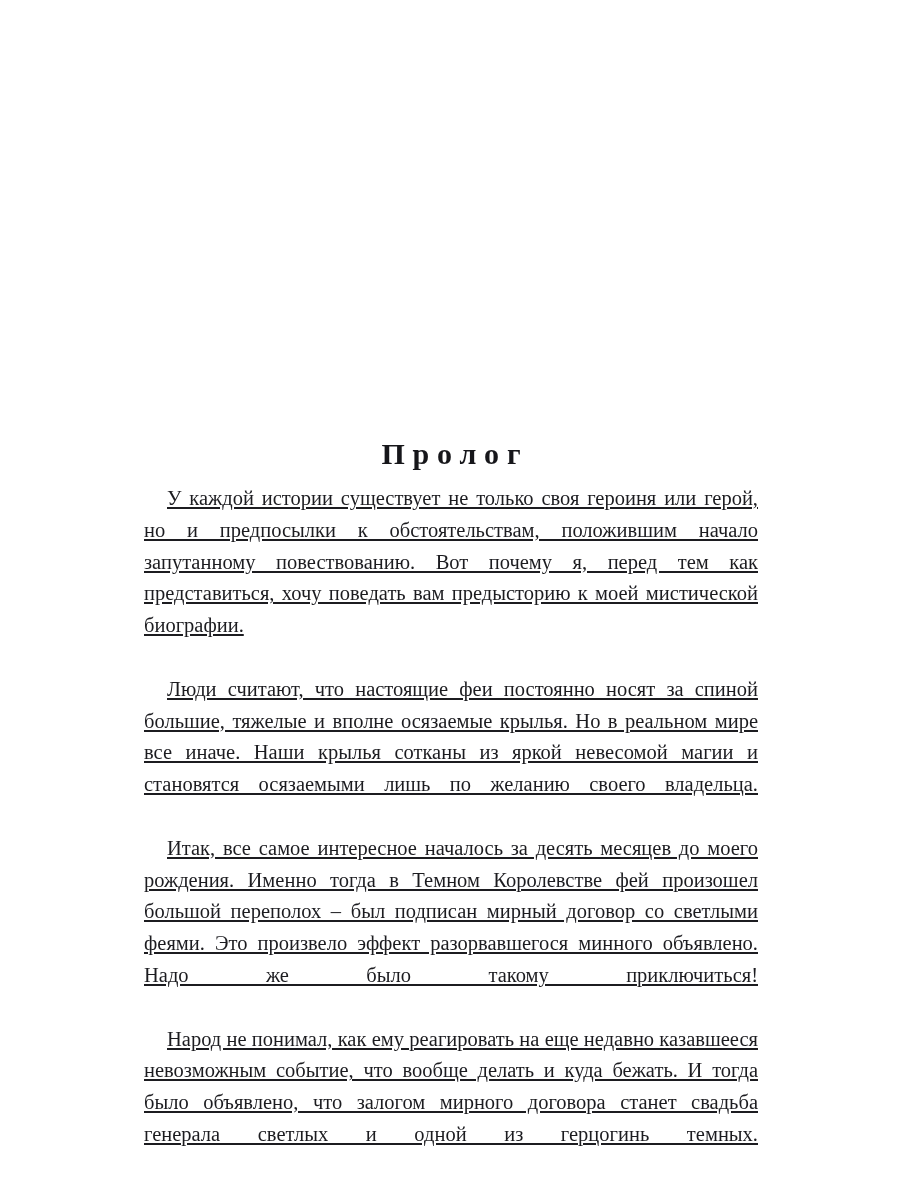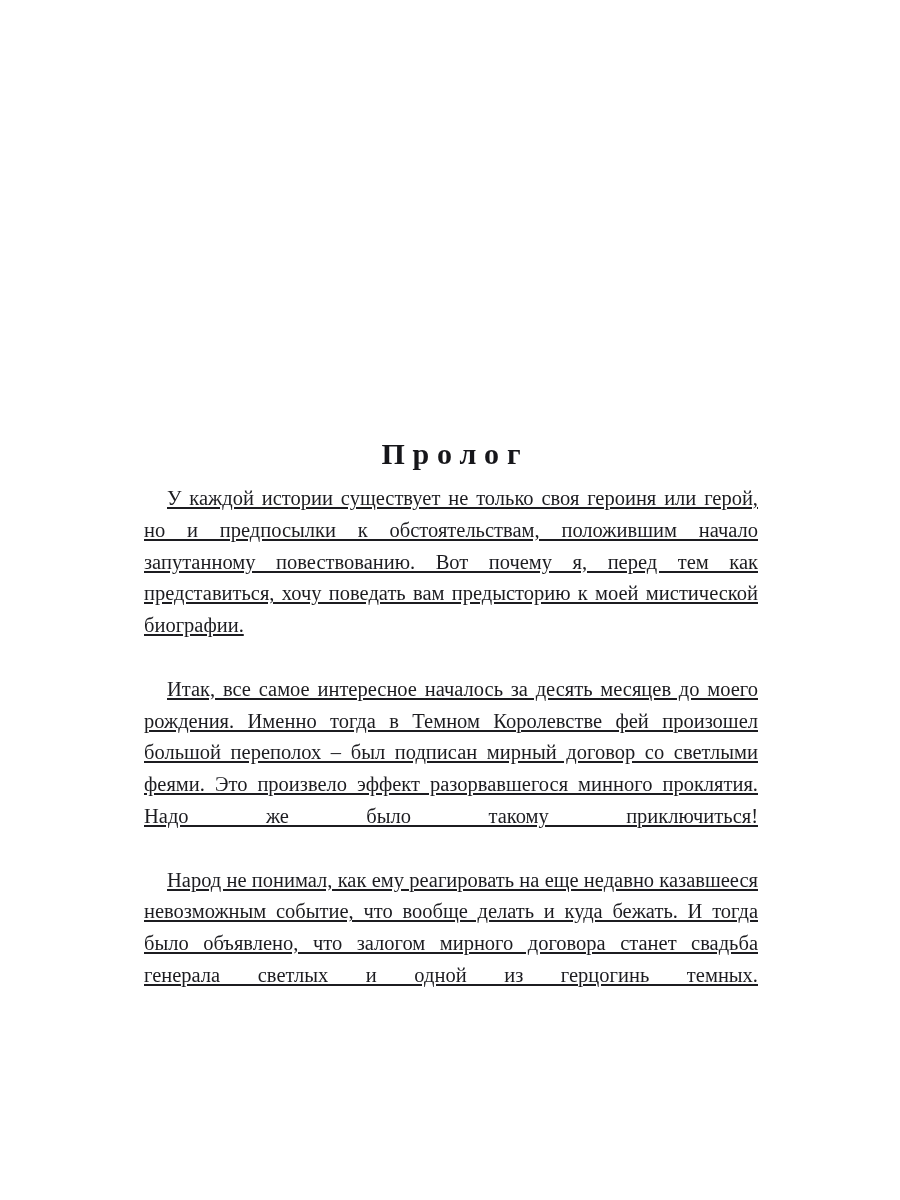--- a/index.html
+++ b/index.html
@@ -73,18 +73,19 @@
 </head>
 <body>
 
 <div class="page">
   <div class="text-column">
 
     <h1 class="chapter-heading">Пролог</h1>
 
     <div class="body-text">
       <p>У каждой истории существует не только своя героиня или герой, но и предпосылки к обстоятельствам, положившим начало запутанному повествованию. Вот почему я, перед тем как представиться, хочу поведать вам предысторию к моей мистической биографии.</p>
-      <p>Итак, все самое интересное началось за десять месяцев до моего рождения. Именно тогда в Темном Королевстве фей произошел большой переполох – был подписан мирный договор со светлыми феями. Это произвело эффект разорвавшегося минного проклятия. Надо же было такому приключиться!</p>
+      <p>Люди считают, что настоящие феи постоянно носят за спиной большие, тяжелые и вполне осязаемые крылья. Но в реальном мире все иначе. Наши крылья сотканы из яркой невесомой магии и становятся осязаемыми лишь по желанию своего владельца.</p>
+      <p>Итак, все самое интересное началось за десять месяцев до моего рождения. Именно тогда в Темном Королевстве фей произошел большой переполох – был подписан мирный договор со светлыми феями. Это произвело эффект разорвавшегося минного объявлено. Надо же было такому приключиться!</p>
       <p>Народ не понимал, как ему реагировать на еще недавно казавшееся невозможным событие, что вообще делать и куда бежать. И тогда было объявлено, что залогом мирного договора станет свадьба генерала светлых и одной из герцогинь темных.</p>
     </div>
 
   </div>
 </div>
 
 </body></html>

